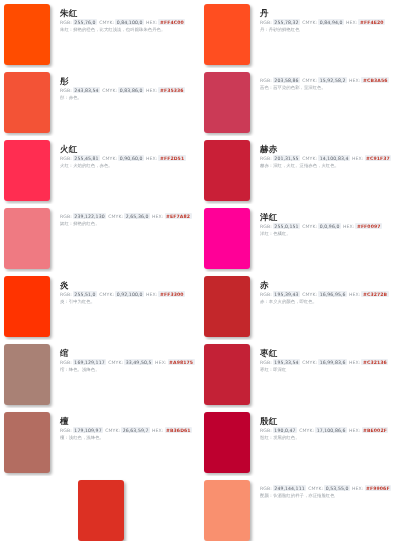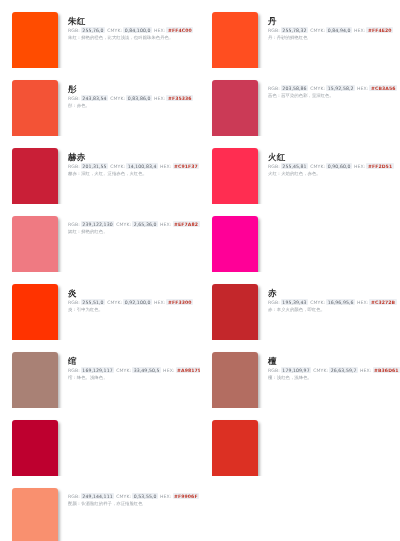--- a/index.html
+++ b/index.html
@@ -19,22 +19,23 @@
     grid-template-columns: 200px 200px;
     grid-auto-rows: 68px;
     width: 400px;
   }
   .card {
     position: relative;
     display: flex;
     align-items: flex-start;
     background: #ffffff;
     box-sizing: border-box;
-    padding: 8px;
+    padding: 0;
     overflow: hidden;
+    justify-content: center;
   }
   .swatch-wrap {
     flex: 0 0 auto;
     width: 52px;
     padding: 4px 0 0 4px;
     box-sizing: border-box;
   }
   .swatch {
     width: 46px;
     height: 61px;
@@ -129,50 +130,55 @@
       <div class="swatch-wrap">
         <div class="swatch" style="background: rgb(203, 58, 86);"></div>
       </div>
       <div class="info">
         <div class="specs"><span class="lbl">RGB:</span><span class="val">203,58,86</span><span class="lbl">CMYK:</span><span class="val">15,92,58,2</span><span class="lbl">HEX:</span><span class="hexval">#CB3A56</span></div>
         <div class="desc">茜色：茜草染的色彩，呈深红色。</div>
       </div>
     </div>
     <div class="card">
       <div class="swatch-wrap">
+        <div class="swatch" style="background: rgb(255, 45, 81);"></div>
+      </div>
+      <div class="info">
+        <div class="cname">火红</div>
+        <div class="specs"><span class="lbl">RGB:</span><span class="val">255,45,81</span><span class="lbl">CMYK:</span><span class="val">0,90,60,0</span><span class="lbl">HEX:</span><span class="hexval">#FF2D51</span></div>
+        <div class="desc">火红：火焰的红色，赤色。</div>
+      </div>
+    </div>
+    <div class="card">
+      <div class="swatch-wrap">
         <div class="swatch" style="background: rgb(201, 31, 55);"></div>
       </div>
       <div class="info">
         <div class="cname">赫赤</div>
         <div class="specs"><span class="lbl">RGB:</span><span class="val">201,31,55</span><span class="lbl">CMYK:</span><span class="val">14,100,83,4</span><span class="lbl">HEX:</span><span class="hexval">#C91F37</span></div>
         <div class="desc">赫赤：深红，火红。泛指赤色，火红色。</div>
       </div>
     </div>
     <div class="card">
       <div class="swatch-wrap">
-        <div class="swatch" style="background: rgb(255, 45, 81);"></div>
-      </div>
-      <div class="info">
-        <div class="cname">火红</div>
-        <div class="specs"><span class="lbl">RGB:</span><span class="val">255,45,81</span><span class="lbl">CMYK:</span><span class="val">0,90,60,0</span><span class="lbl">HEX:</span><span class="hexval">#FF2D51</span></div>
-        <div class="desc">火红：火焰的红色，赤色。</div>
-      </div>
-    </div>
-    <div class="card">
-      <div class="swatch-wrap">
         <div class="swatch" style="background: rgb(239, 122, 130);"></div>
       </div>
       <div class="info">
         <div class="specs"><span class="lbl">RGB:</span><span class="val">239,122,130</span><span class="lbl">CMYK:</span><span class="val">2,65,36,0</span><span class="lbl">HEX:</span><span class="hexval">#EF7A82</span></div>
         <div class="desc">嫣红：鲜艳的红色。</div>
       </div>
     </div>
     <div class="card">
       <div class="swatch-wrap">
         <div class="swatch" style="background: rgb(255, 0, 151);"></div>
+      </div>
+      <div class="info">
+        <div class="cname">洋红</div>
+        <div class="specs"><span class="lbl">RGB:</span><span class="val">255,0,151</span><span class="lbl">CMYK:</span><span class="val">0,0,96,0</span><span class="lbl">HEX:</span><span class="hexval">#FF0097</span></div>
+        <div class="desc">洋红：色橘红。</div>
       </div>
     </div>
     <div class="card">
       <div class="swatch-wrap">
         <div class="swatch" style="background: rgb(255, 51, 0);"></div>
       </div>
       <div class="info">
         <div class="cname">炎</div>
         <div class="specs"><span class="lbl">RGB:</span><span class="val">255,51,0</span><span class="lbl">CMYK:</span><span class="val">0,92,100,0</span><span class="lbl">HEX:</span><span class="hexval">#FF3300</span></div>
         <div class="desc">炎：引申为红色。</div>
@@ -193,32 +199,47 @@
         <div class="swatch" style="background: rgb(169, 129, 117);"></div>
       </div>
       <div class="info">
         <div class="cname">绾</div>
         <div class="specs"><span class="lbl">RGB:</span><span class="val">169,129,117</span><span class="lbl">CMYK:</span><span class="val">33,49,50,5</span><span class="lbl">HEX:</span><span class="hexval">#A98175</span></div>
         <div class="desc">绾：绛色。浅绛色。</div>
       </div>
     </div>
     <div class="card">
       <div class="swatch-wrap">
+        <div class="swatch" style="background: rgb(195, 33, 54);"></div>
+      </div>
+      <div class="info">
+        <div class="cname">枣红</div>
+        <div class="specs"><span class="lbl">RGB:</span><span class="val">195,33,54</span><span class="lbl">CMYK:</span><span class="val">16,99,83,6</span><span class="lbl">HEX:</span><span class="hexval">#C32136</span></div>
+        <div class="desc">枣红：即深红</div>
+      </div>
+    </div>
+    <div class="card">
+      <div class="swatch-wrap">
         <div class="swatch" style="background: rgb(179, 109, 97);"></div>
       </div>
       <div class="info">
         <div class="cname">檀</div>
         <div class="specs"><span class="lbl">RGB:</span><span class="val">179,109,97</span><span class="lbl">CMYK:</span><span class="val">26,63,59,7</span><span class="lbl">HEX:</span><span class="hexval">#B36D61</span></div>
         <div class="desc">檀：浅红色，浅绛色。</div>
       </div>
     </div>
     <div class="card">
       <div class="swatch-wrap">
         <div class="swatch" style="background: rgb(190, 0, 47);"></div>
       </div>
+      <div class="info">
+        <div class="cname">殷红</div>
+        <div class="specs"><span class="lbl">RGB:</span><span class="val">190,0,47</span><span class="lbl">CMYK:</span><span class="val">17,100,86,6</span><span class="lbl">HEX:</span><span class="hexval">#BE002F</span></div>
+        <div class="desc">殷红：发黑的红色。</div>
+      </div>
     </div>
     <div class="card">
       <div class="swatch-wrap">
         <div class="swatch" style="background: rgb(220, 48, 35);"></div>
       </div>
     </div>
     <div class="card">
       <div class="swatch-wrap">
         <div class="swatch" style="background: rgb(249, 144, 111);"></div>
       </div>

